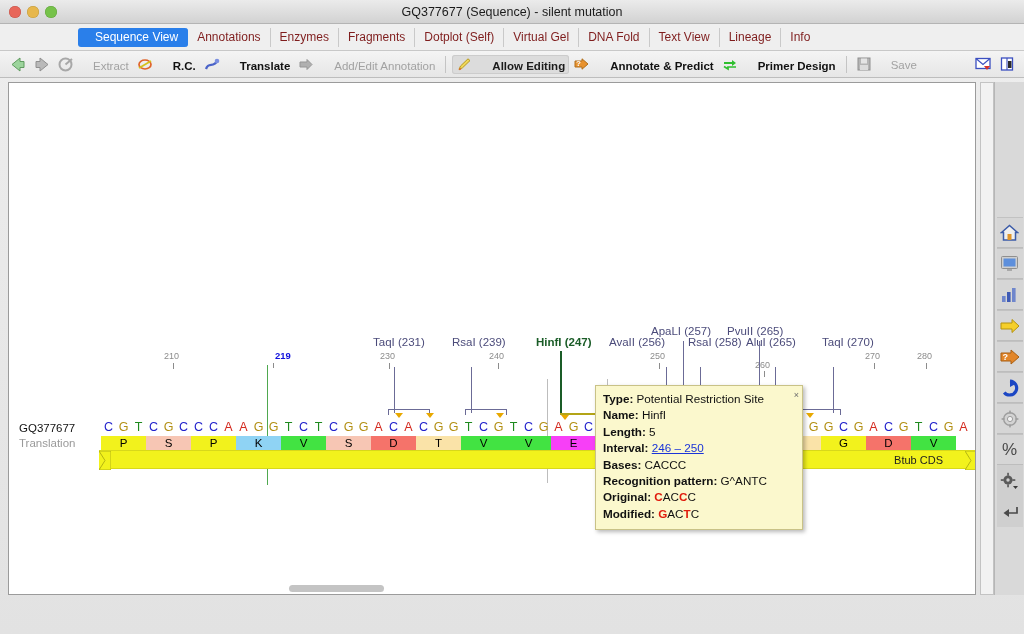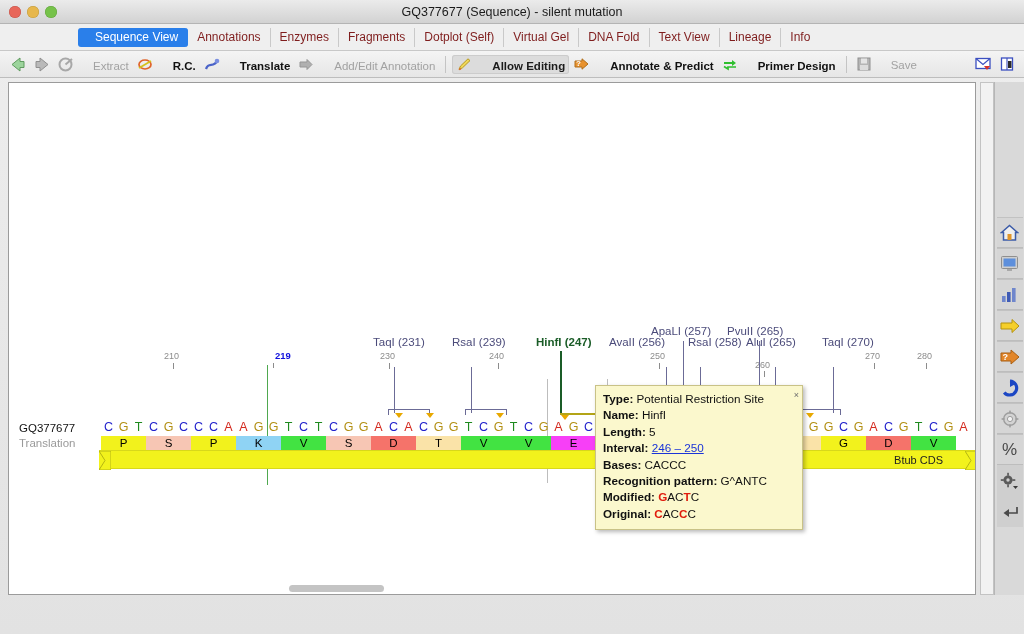--- a/index.html
+++ b/index.html
@@ -320,22 +320,22 @@
         </div>
 
         <div id="tooltip">
           <div id="tt-close">×</div>
           <div><b>Type:</b> <span>Potential Restriction Site</span></div>
           <div><b>Name:</b> <span>HinfI</span></div>
           <div><b>Length:</b> <span>5</span></div>
           <div><b>Interval:</b> <a class="tt-link">246 – 250</a></div>
           <div><b>Bases:</b> <span>CACCC</span></div>
           <div><b>Recognition pattern:</b> <span>G^ANTC</span></div>
+          <div><b>Original:</b> <span id="tt-original"><span class="red" style="font-weight: bold;">C</span><span>A</span><span>C</span><span class="red" style="font-weight: bold;">C</span><span>C</span></span></div>
           <div><b>Modified:</b> <span id="tt-modified"><span class="red" style="font-weight: bold;">G</span><span>A</span><span>C</span><span class="red" style="font-weight: bold;">T</span><span>C</span></span></div>
-          <div><b>Original:</b> <span id="tt-original"><span class="red" style="font-weight: bold;">C</span><span>A</span><span>C</span><span class="red" style="font-weight: bold;">C</span><span>C</span></span></div>
         </div>
 
       </div>
 
       <div id="hscroll-track" style="left:0; bottom:0; width:100%;">
         <div id="hscroll-thumb"></div>
       </div>
     </div>
 
     <div id="vscroll"></div>

